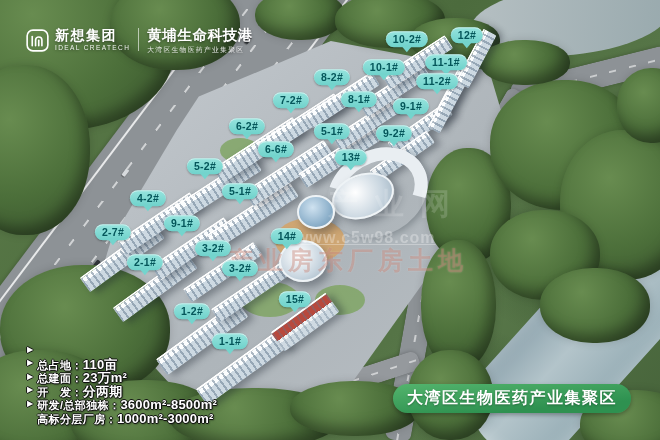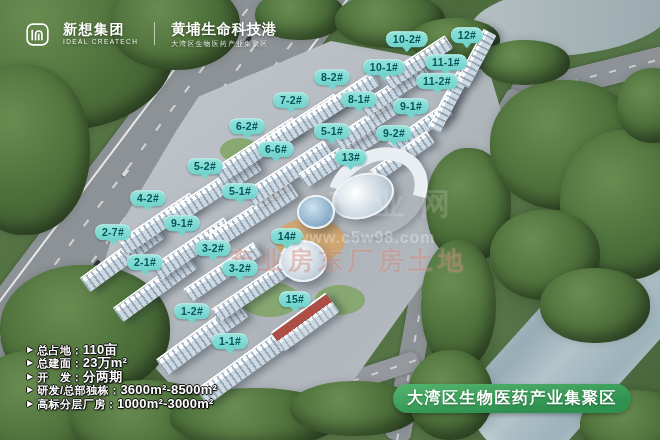--- a/index.html
+++ b/index.html
@@ -63,50 +63,50 @@
   .tower{position:absolute;z-index:4;border-radius:50%;border:2px solid #eef3f6;
     background:radial-gradient(circle at 40% 35%, #ffffff, #c9d6e0 60%, #9fb3c2);
     box-shadow:4px 5px 8px rgba(20,30,40,.35);}
   .tower.blue{background:radial-gradient(circle at 40% 35%, #cfe2f0, #8fb2cc 60%, #6f93ad);}
   .arc{position:absolute;left:325px;top:150px;width:105px;height:85px;border-radius:50%;
     border:13px solid #e9eef2;border-left-color:transparent;border-bottom-color:transparent;
     transform:rotate(-30deg);z-index:4;box-shadow:3px 3px 6px rgba(20,30,40,.25);}
   
   .wm{position:absolute;z-index:5;white-space:nowrap;font-weight:bold;pointer-events:none;}
   .wm1{left:328px;top:184px;font-size:30px;letter-spacing:16px;color:rgba(255,255,255,.16);}
-  .wmurl{left:296px;top:229px;font-size:16px;letter-spacing:1px;color:rgba(255,255,255,.30);}
+  .wmurl{left:296px;top:229px;font-size:16px;letter-spacing:1px;color:rgba(255,255,255,.30);text-decoration:underline;}
   .wm2{left:228px;top:244px;font-size:25px;letter-spacing:5px;color:rgba(190,110,95,.38);
     text-shadow:0 0 2px rgba(255,255,255,.25);}
   
   #labels-layer{position:absolute;inset:0;z-index:6;}
   .blabel{position:absolute;transform:translate(-50%,-50%);
     background:linear-gradient(180deg,#97e4de,#6fd2cb);
     color:#04565a;font-size:10.5px;font-weight:bold;letter-spacing:.3px;
     padding:2px 7px 1.5px;border-radius:10px;white-space:nowrap;
     box-shadow:0 1px 2px rgba(0,20,20,.35), inset 0 1px 0 rgba(255,255,255,.55);}
   .blabel::after{content:"";position:absolute;left:50%;bottom:-5px;transform:translateX(-50%);
     border:5px solid transparent;border-top:6px solid #74d4cd;border-bottom:0;}
   
-  .brandbar{position:absolute;left:26px;top:21px;z-index:7;display:flex;align-items:flex-start;
-    color:#fff;text-shadow:0 1px 3px rgba(0,0,0,.45);gap:8px;}
+  .brandbar{position:absolute;left:26px;top:27px;z-index:7;display:flex;align-items:flex-start;
+    color:#fff;text-shadow:0 1px 3px rgba(0,0,0,.45);}
   .logo-icon{width:23px;height:25px;margin-right:6px;margin-top:1px;}
   .brand-block{display:flex;flex-direction:column;}
   .brand-cn{font-size:14px;font-weight:bold;letter-spacing:1.5px;line-height:16px;}
   .brand-en{font-size:6.5px;letter-spacing:1.4px;color:rgba(255,255,255,.92);margin-top:1px;}
   .vdivider{width:1px;height:23px;background:rgba(255,255,255,.6);margin:1px 8px 0 8px;}
   .proj-block{display:flex;flex-direction:column;}
   .proj-cn{font-size:14.5px;font-weight:bold;letter-spacing:.6px;line-height:16px;}
   .proj-sub{font-size:6.8px;letter-spacing:1.3px;color:rgba(255,255,255,.88);margin-top:2px;}
   
   .stats{position:absolute;left:27px;top:343px;z-index:7;color:#fff;}
   .stat-row{display:flex;align-items:baseline;height:13.4px;line-height:13.4px;white-space:nowrap;}
   .stat-bullet{font-size:8px;margin-right:4px;align-self:center;
     text-shadow:1px 0 0 #111,-1px 0 0 #111,0 1px 0 #111,0 -1px 0 #111;}
   .stat-label{font-size:11px;font-weight:bold;letter-spacing:.4px;}
-  .stat-value{font-size:13px;font-weight:bold;letter-spacing:.2px;}
+  .stat-value{font-size:13px;font-weight:bold;letter-spacing:.2px;margin-top:15px;}
   .stat-label,.stat-value{
     text-shadow:1px 0 0 #111,-1px 0 0 #111,0 1px 0 #111,0 -1px 0 #111,1px 1px 2px rgba(0,0,0,.8);}
   
   .banner{position:absolute;left:393px;top:384px;width:238px;height:29px;z-index:7;
     border-radius:15px;background:linear-gradient(175deg,#53b46d,#2e9150 75%);
     display:flex;align-items:center;justify-content:center;
     font-size:16px;font-weight:bold;color:#fff;letter-spacing:1.5px;
     box-shadow:0 2px 4px rgba(0,0,0,.3);text-shadow:0 1px 2px rgba(0,0,0,.3);}
 </style>
 </head>

